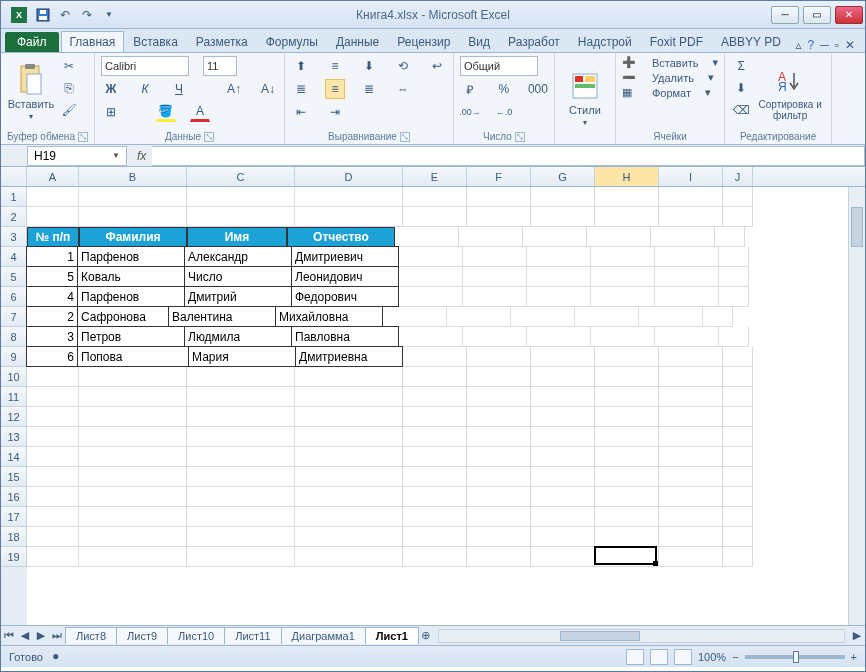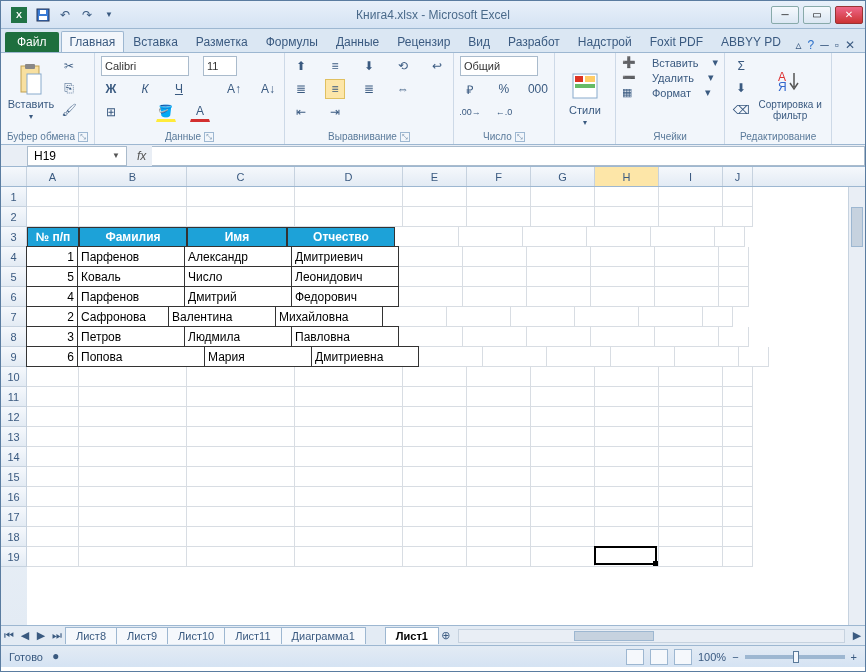--- a/index.html
+++ b/index.html
@@ -64,21 +64,21 @@
   .selcursor { position: absolute; border: 2px solid #000; pointer-events: none; }
   .selcursor::after { content: ""; position: absolute; right: -3px; bottom: -3px; width: 5px; height: 5px; background: #000; }
 
   .vscroll { width: 17px; background: #e9eef5; border-left: 1px solid #c6d2df; }
   .vscroll .thumb { background: #c6d2df; height: 40px; margin: 20px 2px; border: 1px solid #9db7d1;}
 
   
   .sheettabs { height: 20px; background: #e3ebf4; display: flex; align-items: center; border-top: 1px solid #9db7d1; font-size: 11px; }
   .sheettabs .navbtn { width: 16px; height: 16px; display: flex; align-items: center; justify-content: center; color: #3a5a80; }
   .stab { padding: 2px 10px; background: #f5f8fc; border: 1px solid #9db7d1; border-bottom: none; margin-right: -1px; color: #3a5a80; }
-  .stab.active { background: #fff; font-weight: bold; color: #000; margin-left: 20px; }
+  .stab.active { background: #fff; font-weight: bold; color: #000; }
   .hscroll { flex: 1; margin: 0 4px; height: 14px; background: #e9eef5; border: 1px solid #c6d2df; position: relative; }
   .hscroll .thumb { position: absolute; left: 30%; width: 80px; top: 1px; bottom: 1px; background: #c6d2df; border: 1px solid #9db7d1;}
 
   
   .statusbar { height: 22px; background: linear-gradient(#e3ebf4,#d5e3f3); display: flex; align-items: center; font-size: 11px; color: #3a5a80; padding: 0 8px; border-top: 1px solid #9db7d1;}
   .statusbar .right { margin-left: auto; display: flex; align-items: center; gap: 6px; }
   .viewbtn { width: 18px; height: 16px; border: 1px solid #9db7d1; background: #f5f8fc; }
   .zoom-slider { width: 100px; height: 4px; background: #9db7d1; position: relative; }
   .zoom-slider .knob { position: absolute; left: 48px; top: -4px; width: 6px; height: 12px; background: #f5f8fc; border: 1px solid #5a7a9a; }
 
@@ -430,21 +430,21 @@
           <div class="cell data-box" style="width: 108px;">Павловна</div>
           <div class="cell" style="width: 64px;"></div>
           <div class="cell" style="width: 64px;"></div>
           <div class="cell" style="width: 64px;"></div>
           <div class="cell" style="width: 64px;"></div>
           <div class="cell" style="width: 64px;"></div>
           <div class="cell" style="width: 30px;"></div>
         </div>
         <div class="cellrow">
           <div class="cell data-box num" style="width: 52px;">6</div>
-          <div class="cell data-box" style="width: 128px;">Попова</div>
+          <div class="cell data-box" style="width: 112px;">Попова</div>
           <div class="cell data-box" style="width: 108px;">Мария</div>
           <div class="cell data-box" style="width: 108px;">Дмитриевна</div>
           <div class="cell" style="width: 64px;"></div>
           <div class="cell" style="width: 64px;"></div>
           <div class="cell" style="width: 64px;"></div>
           <div class="cell" style="width: 64px;"></div>
           <div class="cell" style="width: 64px;"></div>
           <div class="cell" style="width: 30px;"></div>
         </div>
         <div class="cellrow">

